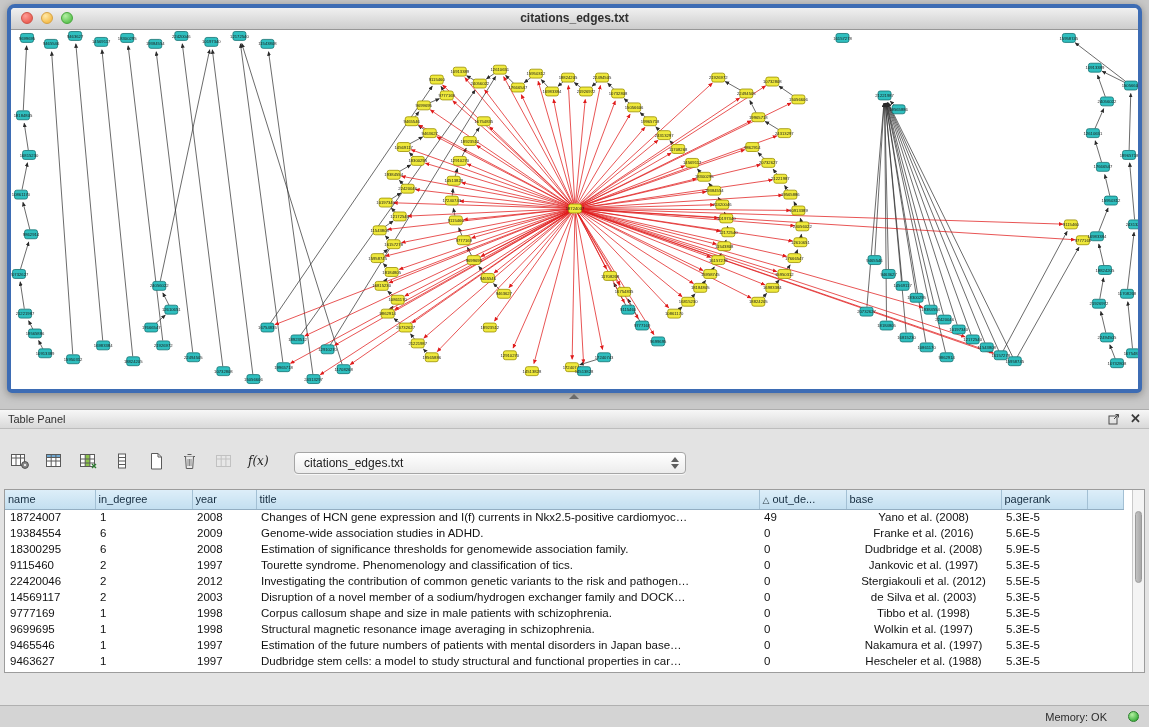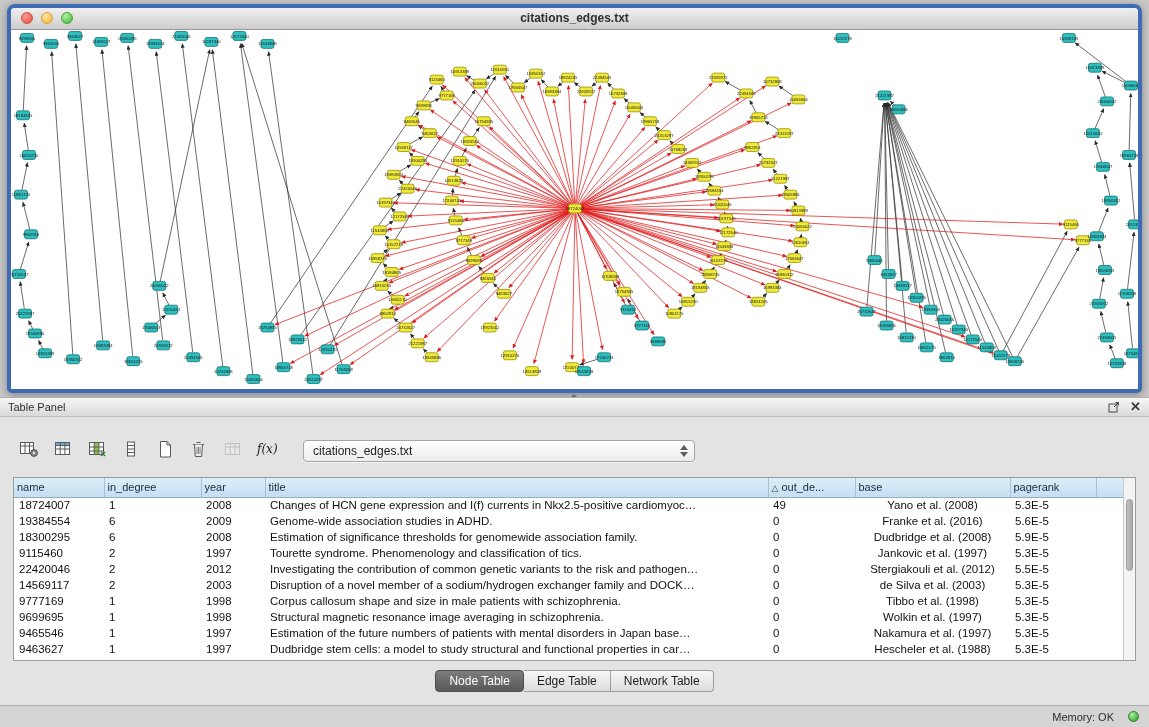--- a/index.html
+++ b/index.html
@@ -33,32 +33,32 @@
 
   
   .splitter-grip{
     position:absolute;top:394px;left:569px;width:0;height:0;
     border-left:5px solid transparent;border-right:5px solid transparent;
     border-bottom:5px solid #6b6b6b;
   }
 
   
   .table-panel{
-    position:absolute;left:0;top:397px;width:1149px;height:308px;
+    position:absolute;left:0;top:409px;width:1149px;height:308px;
     background:#e3e3e3;border-top:1px solid #adadad;box-sizing:border-box;
   }
   .panel-header{
     height:18px;display:flex;align-items:center;justify-content:space-between;
     padding:0 8px;background:linear-gradient(#f7f7f7,#d9d9d9);
     border-bottom:1px solid #bdbdbd;font-size:11px;color:#303030;
   }
   .header-actions{display:flex;align-items:center;gap:10px;}
   .header-actions .hicon{cursor:default;display:flex;align-items:center;}
   .close-x{font-size:13px;font-weight:bold;color:#3a3a3a;line-height:12px;}
-  .panel-body{padding:0 13px;margin-top:20px;}
+  .panel-body{padding:0 4px;margin-top:20px;}
   .toolbar{margin:18px 0 12px 2px;height:28px;display:flex;align-items:center;gap:7px;}
   .tool-btn{width:27px;height:26px;display:flex;align-items:center;justify-content:center;border-radius:3px;}
   .tool-btn.disabled{opacity:.45;}
   .network-select{
     margin-left:16px;width:392px;height:22px;box-sizing:border-box;
     background:linear-gradient(#ffffff,#ececec);
     border:1px solid #a5a5a5;border-radius:4px;
     display:flex;align-items:center;padding:0 6px 0 9px;font-size:12px;color:#1c1c1c;
     box-shadow:0 1px 0 rgba(255,255,255,.7);
   }
@@ -107,21 +107,21 @@
   .tab:last-child{border-radius:0 4px 4px 0;}
   .tab.selected{
     background:linear-gradient(#7d7d7d,#585858);color:#fff;
     border-color:#4e4e4e;border-radius:4px;
   }
 
   
   .statusbar{
     position:absolute;left:0;bottom:0;width:1149px;height:22px;box-sizing:border-box;
     background:#d4d4d4;border-top:1px solid #b0b0b0;
-    display:flex;align-items:center;justify-content:flex-end;padding:0 10px;gap:14px;
+    display:flex;align-items:center;justify-content:flex-end;padding:0 10px;gap:21px;
     font-size:11px;color:#2c2c2c;
   }
   .mem-dot{
     width:11px;height:11px;border-radius:50%;
     background:radial-gradient(circle at 35% 30%,#b3f0a2,#3fb13f 75%);
     border:1px solid #2c7f2c;box-sizing:border-box;
   }
 </style>
 </head>
 <body>
@@ -904,25 +904,20 @@
                 <td>5.3E-5</td>
                 <td></td>
               </tr>
             </tbody>
         </table>
         <div class="vscroll">
           <div class="thumb"></div>
         </div>
       </div>
 
-      <div class="tabs" id="table-tabs">
-          <div class="tab selected">Node Table</div>
-          <div class="tab">Edge Table</div>
-          <div class="tab">Network Table</div>
-        </div>
     </div>
   </div>
 
   <div class="statusbar">
     <span>Memory: OK</span>
     <span class="mem-dot"></span>
   </div>
 
 </div>
 

